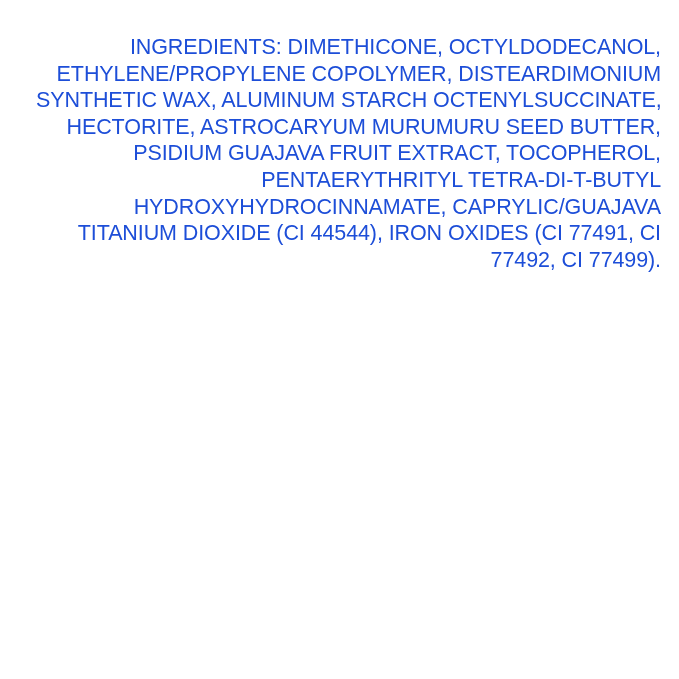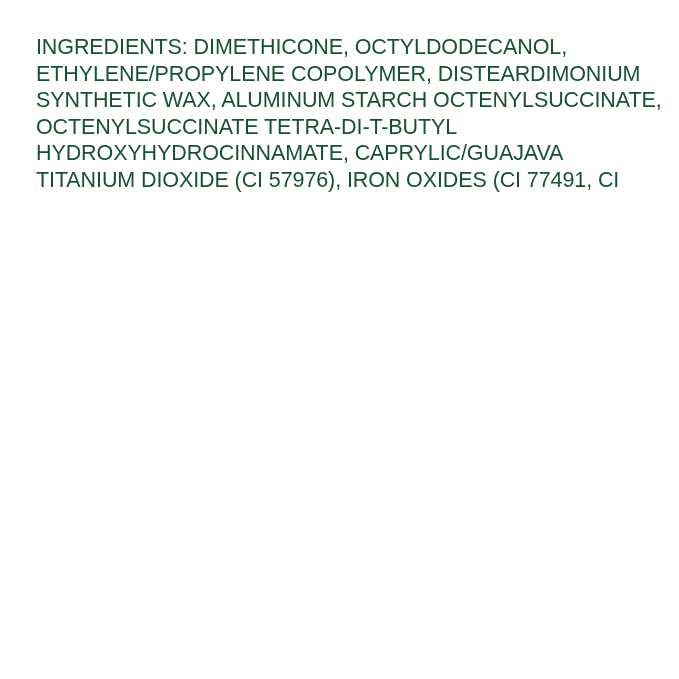--- a/index.html
+++ b/index.html
@@ -17,35 +17,39 @@
   .label-canvas {
     position: absolute;
     inset: 0;
     background: #ffffff;
   }
   .ingredients-block {
     position: absolute;
     left: 36px;
     top: 34px;
     width: 625px;
-    color: #14532d;
+    color: #1d4ed8;
     font-size: 21.5px;
     line-height: 26.6px;
     letter-spacing: -0.1px;
     font-weight: 400;
+    text-align: right;
   }
   .ingredients-line {
     white-space: pre;
   }
 </style>
 </head>
 <body>
 
 <div class="label-canvas">
   <div class="ingredients-block">
       <div class="ingredients-line">INGREDIENTS: DIMETHICONE, OCTYLDODECANOL,</div>
       <div class="ingredients-line">ETHYLENE/PROPYLENE COPOLYMER, DISTEARDIMONIUM</div>
       <div class="ingredients-line">SYNTHETIC WAX, ALUMINUM STARCH OCTENYLSUCCINATE,</div>
-      <div class="ingredients-line">OCTENYLSUCCINATE TETRA-DI-T-BUTYL</div>
+      <div class="ingredients-line">HECTORITE, ASTROCARYUM MURUMURU SEED BUTTER,</div>
+      <div class="ingredients-line">PSIDIUM GUAJAVA FRUIT EXTRACT, TOCOPHEROL,</div>
+      <div class="ingredients-line">PENTAERYTHRITYL TETRA-DI-T-BUTYL</div>
       <div class="ingredients-line">HYDROXYHYDROCINNAMATE, CAPRYLIC/GUAJAVA</div>
-      <div class="ingredients-line">TITANIUM DIOXIDE (CI 57976), IRON OXIDES (CI 77491, CI</div>
+      <div class="ingredients-line">TITANIUM DIOXIDE (CI 44544), IRON OXIDES (CI 77491, CI</div>
+      <div class="ingredients-line">77492, CI 77499).</div>
     </div>
 </div>
 
 </body></html>

